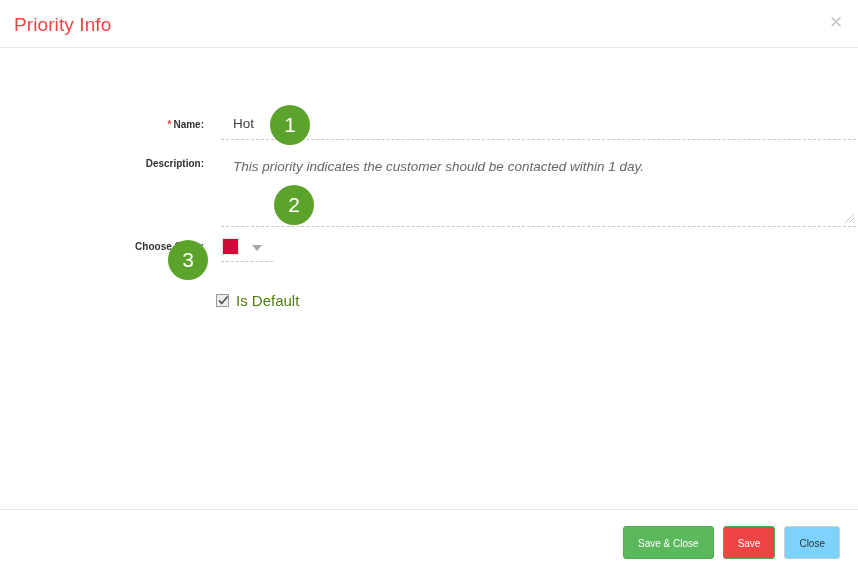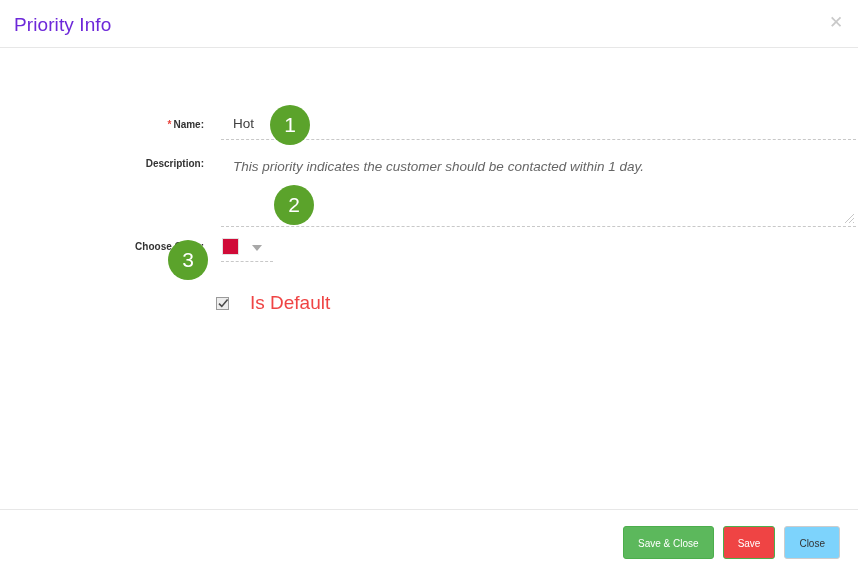--- a/index.html
+++ b/index.html
@@ -32,21 +32,21 @@
     flex: 0 0 48px;
     border-bottom: 1px solid #e7e7e7;
     box-sizing: border-box;
   }
   .dlg-title {
     position: absolute;
     left: 14px;
     top: 14px;
     font-size: 19px;
     font-weight: 400;
-    color: #6d28d9;
+    color: #ef4444;
     letter-spacing: 0.1px;
     white-space: nowrap;
   }
   .dlg-close {
     position: absolute;
     right: 11px;
     top: 12px;
     width: 22px;
     height: 22px;
     line-height: 22px;
@@ -181,23 +181,23 @@
     width: 13px;
     height: 13px;
     border: 1px solid #9a9a9a;
     background: #ededed;
     box-sizing: border-box;
     position: relative;
     flex: 0 0 13px;
   }
   .chk-box svg { position: absolute; left: 0; top: -1px; }
   .chk-label {
-    margin-left: 21px;
-    font-size: 19px;
-    color: #ef4444;
+    margin-left: 7px;
+    font-size: 15px;
+    color: #4d7c0f;
     white-space: nowrap;
   }
 
   
   .badge {
     position: absolute;
     width: 40px;
     height: 40px;
     border-radius: 50%;
     background: #5ba32b;

